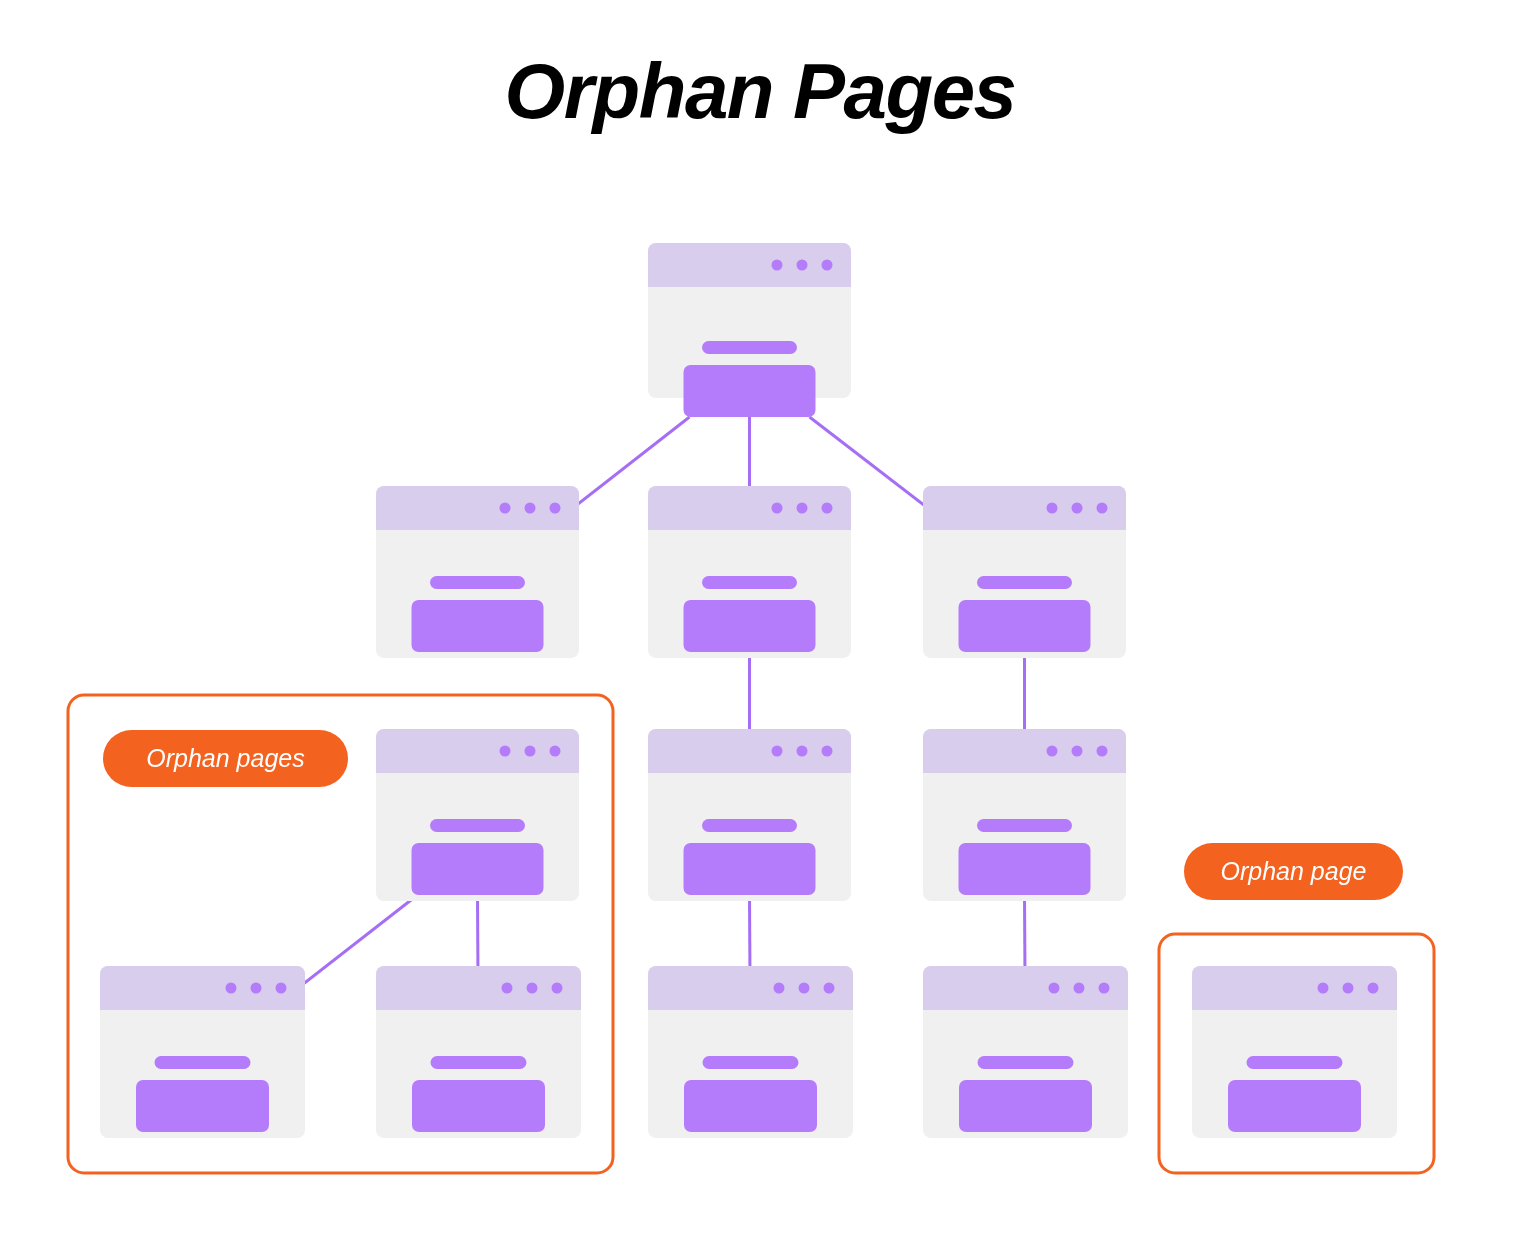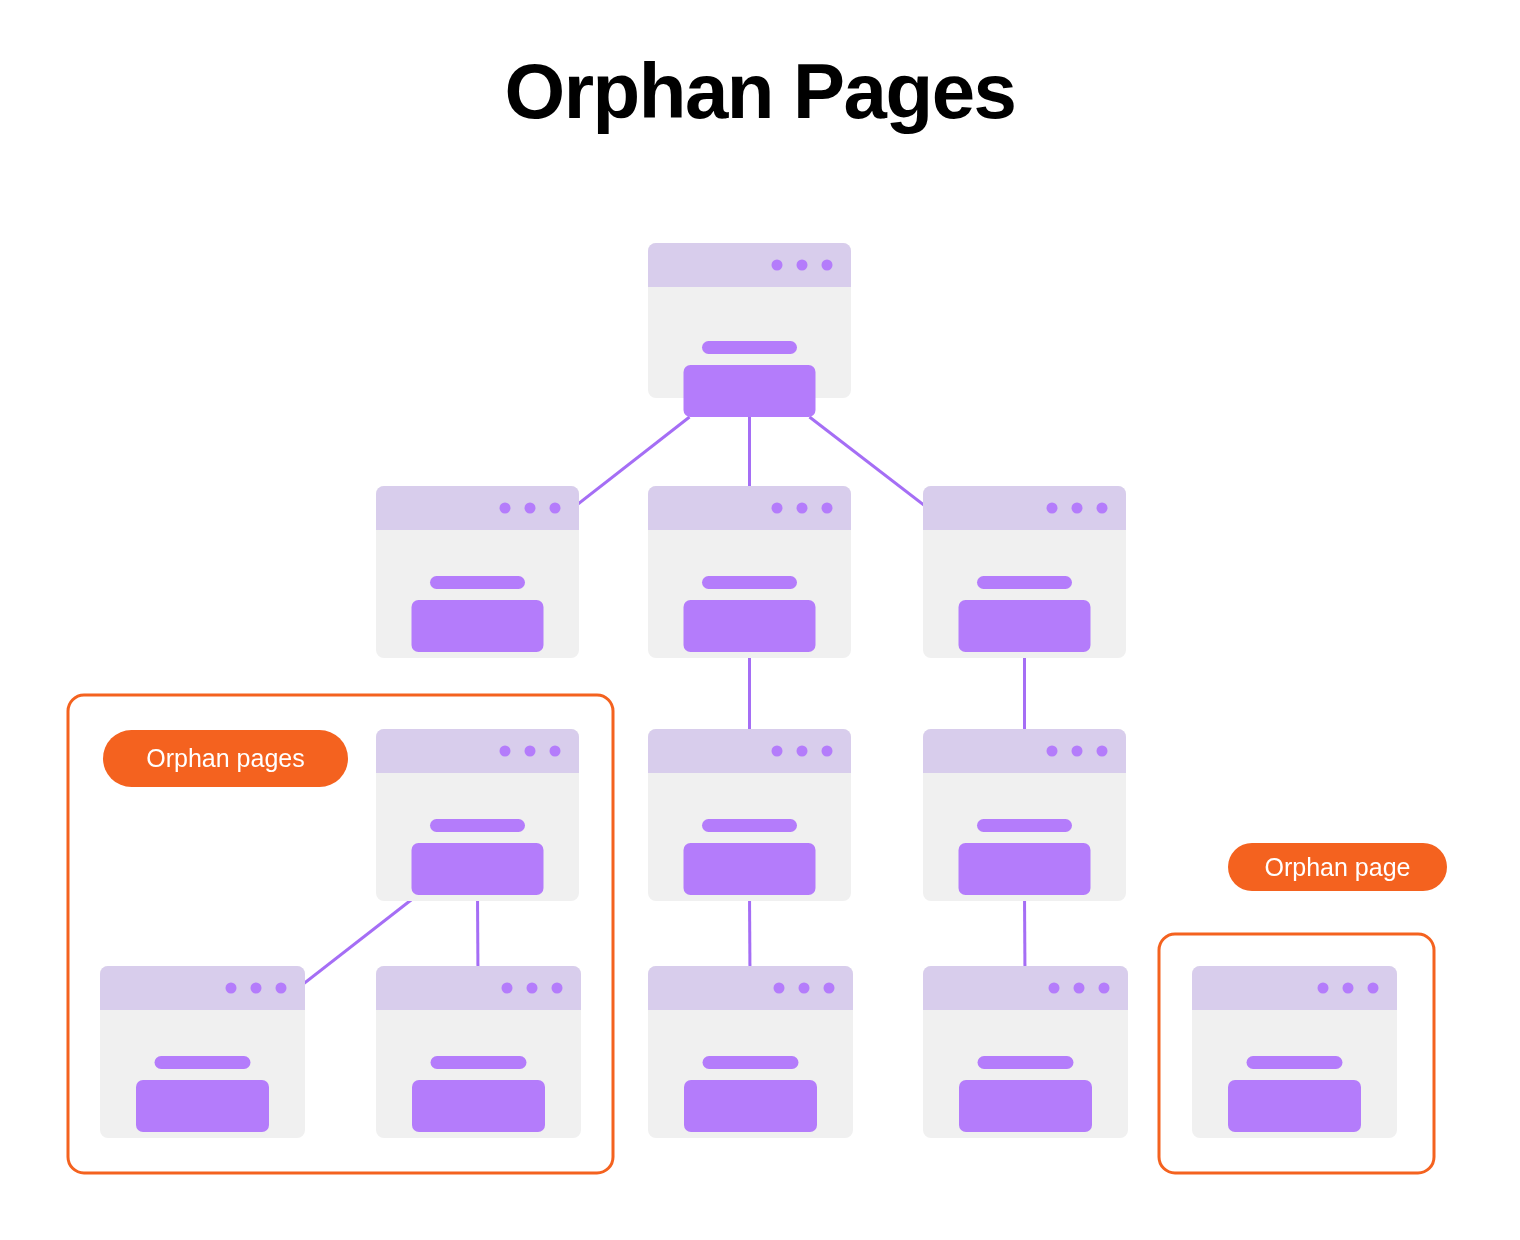--- a/index.html
+++ b/index.html
@@ -11,20 +11,21 @@
     width: 1520px;
     height: 1240px;
     font-family: "Liberation Sans", sans-serif;
     position: relative;
     overflow: hidden;
   }
   #diagram-root {
     position: relative;
     width: 1520px;
     height: 1240px;
+    font-style: italic;
   }
   .page-title {
     position: absolute;
     top: 52px;
     left: 0;
     width: 1520px;
     text-align: center;
     font-size: 78px;
     font-weight: bold;
     letter-spacing: -1.5px;
@@ -51,24 +52,24 @@
     white-space: nowrap;
     box-sizing: border-box;
   }
   #badge-orphan-pages {
     left: 103px;
     top: 730px;
     width: 245px;
     height: 57px;
   }
   #badge-orphan-page {
-    left: 1228px;
+    left: 1184px;
     top: 843px;
     width: 219px;
-    height: 48px;
+    height: 57px;
   }
 </style>
 </head>
 <body>
 
 <div id="diagram-root">
 
   <div class="page-title">Orphan Pages</div>
 
   <svg id="canvas" viewBox="0 0 1520 1240" xmlns="http://www.w3.org/2000/svg">

